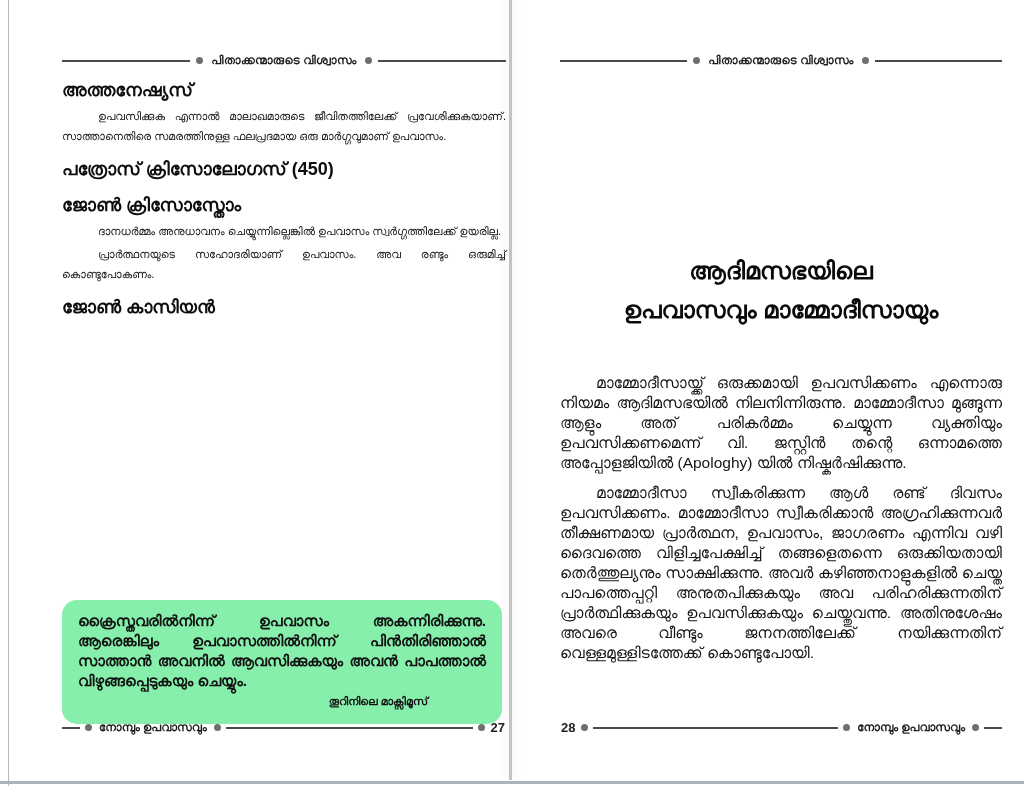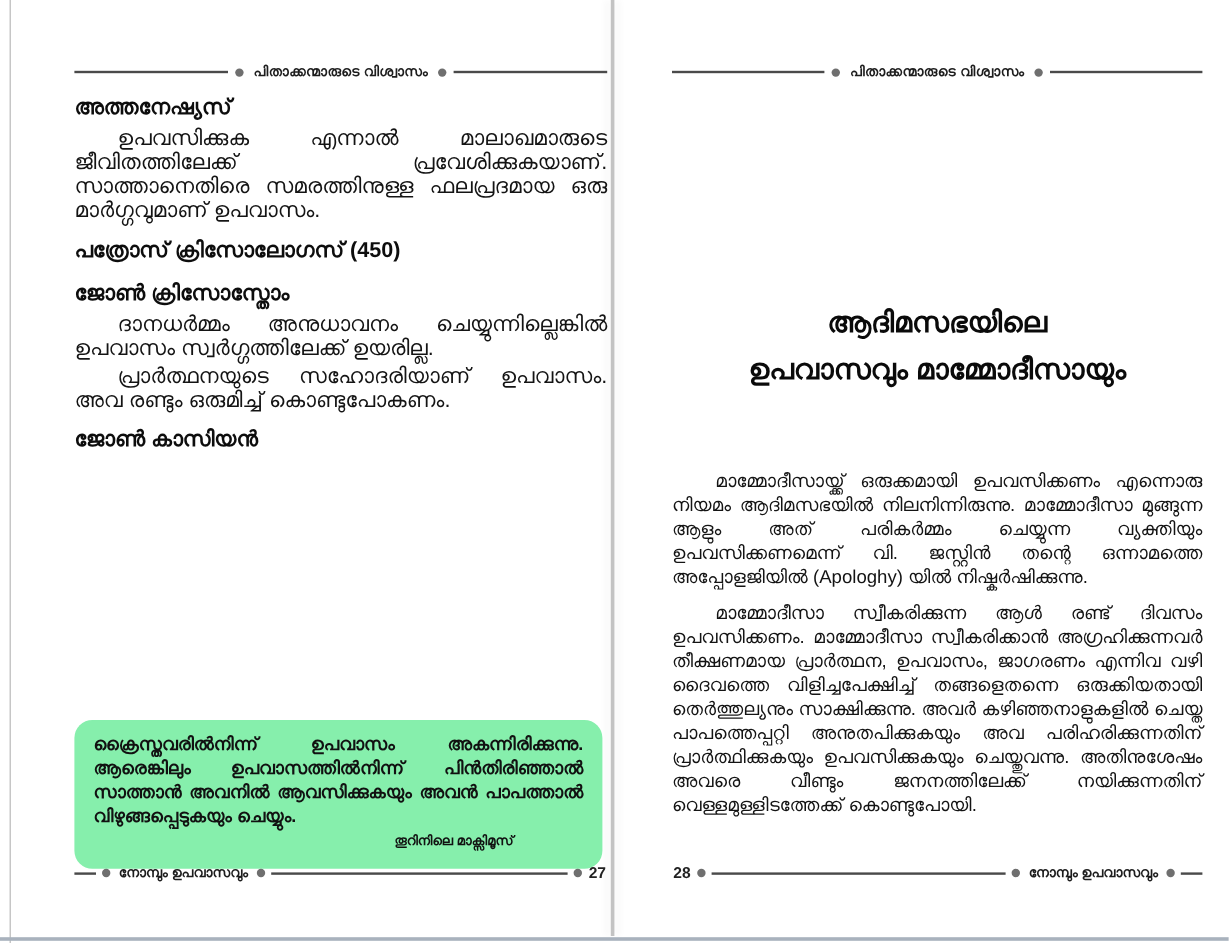--- a/index.html
+++ b/index.html
@@ -42,21 +42,21 @@
     width: 7px; height: 7px; border-radius: 50%;
     background: #6f6f6f; flex: 0 0 auto;
   }
   .hdr-label { white-space: nowrap; padding: 0 2px; }
 
   .section-heading {
     font-size: 18px; font-weight: bold; color: #0d0d0d;
     margin: 11px 0 3px 0; line-height: 25px;
   }
   .body-para {
-    font-size: 18px; line-height: 20px; text-align: justify;
+    font-size: 11px; line-height: 20px; text-align: justify;
     text-indent: 36px; margin: 3px 0; color: #141414;
   }
 
   .quote-box {
     position: absolute; left: 0; right: 4px; top: 594px;
     background: #86efac; border-radius: 15px;
     padding: 11px 16px 12px 16px;
   }
   .quote-text {
     font-size: 15px; line-height: 20px; text-align: justify;
@@ -72,21 +72,21 @@
     display: flex; align-items: center; gap: 5px;
     font-size: 11.5px; font-weight: bold; color: #1d1d1d;
   }
   .page-number { font-size: 13px; font-weight: bold; color: #222; padding: 0 1px; }
 
   .chapter-title {
     margin-top: 184px; text-align: center;
     font-size: 24px; font-weight: bold; line-height: 39px;
     color: #0a0a0a;
   }
-  .right-body { margin-top: 64px; }
+  .right-body { margin-top: 44px; }
   .right-body .body-para {
     font-size: 15.5px; line-height: 20px; margin: 0 0 10px 0;
   }
 </style>
 </head>
 <body>
 
 <div class="left-edge-line"></div>
 <div class="gutter"></div>
 <div class="bottom-edge-line"></div>

